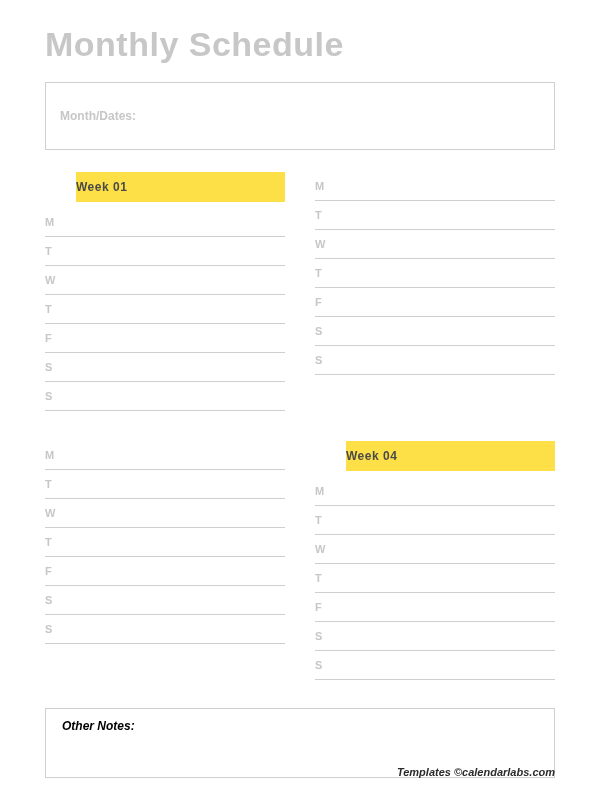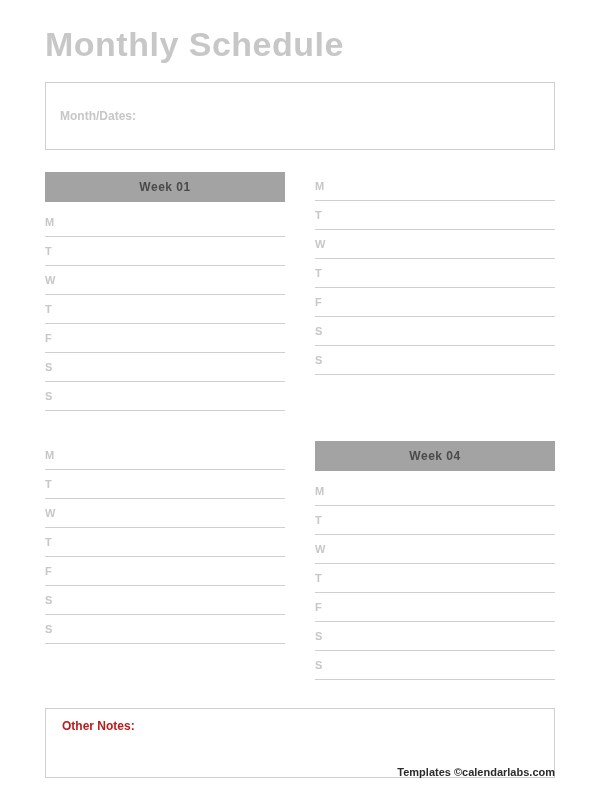--- a/index.html
+++ b/index.html
@@ -28,56 +28,58 @@
   }
   .weeks {
     display: grid;
     grid-template-columns: 1fr 1fr;
     column-gap: 30px;
     row-gap: 30px;
     margin-bottom: 28px;
   }
   .week-block { }
   .week-header {
-    background: #a3a3a3;
-    text-align: center;
+    background: #fde047;
     font-size: 12px;
     font-weight: 700;
     color: #4a4a4a;
     padding: 8px 0;
     letter-spacing: 0.5px;
     margin-bottom: 6px;
+    margin-left: 31px;
   }
   .day-row {
     display: flex;
     align-items: center;
     height: 29px;
     border-bottom: 1px solid #cfcfcf;
   }
   .day-label {
     width: 20px;
     font-size: 11px;
     font-weight: 700;
     color: #c7c7c7;
   }
   .notes-box {
     border: 1px solid #cfcfcf;
     padding: 10px 16px;
     height: 70px;
     font-size: 12px;
     font-weight: 600;
-    color: #b91c1c;
+    color: #000000;
+    font-style: italic;
   }
   .footer {
     position: absolute;
     bottom: 12px;
     right: 45px;
     font-size: 11px;
     font-weight: 700;
     color: #2b2b2b;
+    font-style: italic;
   }
 </style>
 </head>
 <body>
 
 <div class="title">Monthly Schedule</div>
 
 <div class="month-box">Month/Dates:</div>
 
 <div class="weeks">

